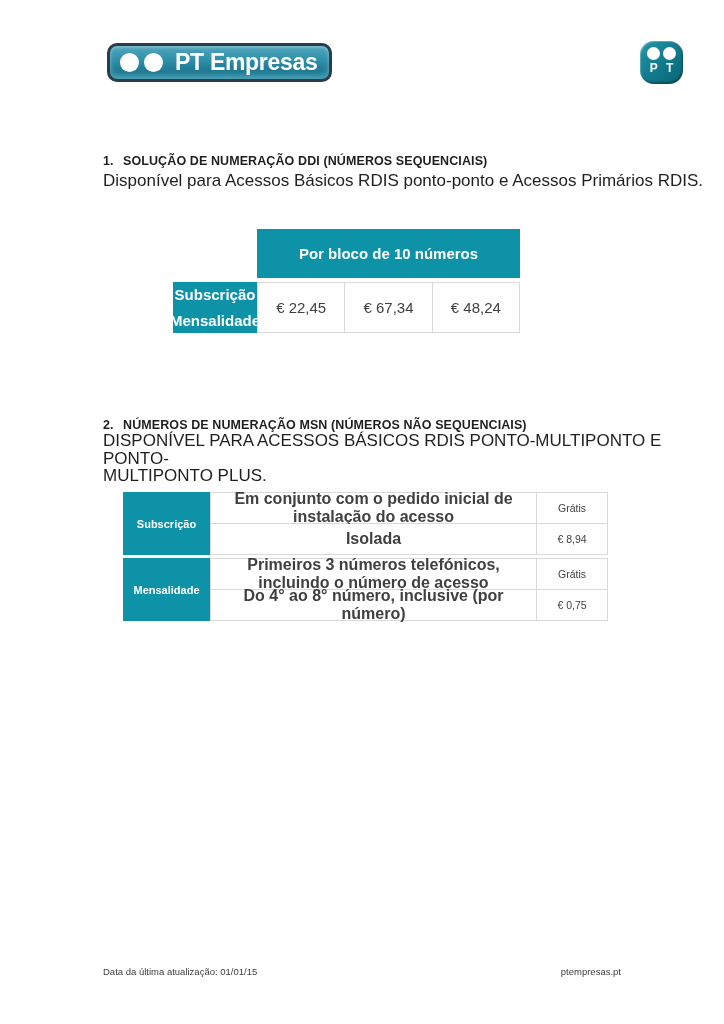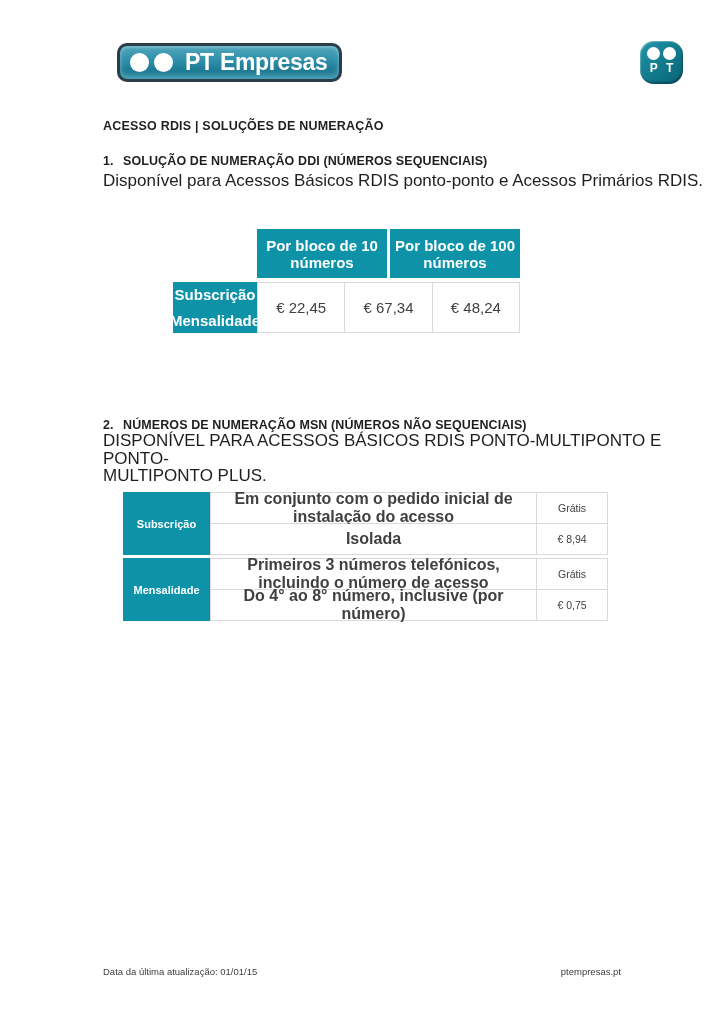--- a/index.html
+++ b/index.html
@@ -14,21 +14,21 @@
     position:relative;
     width:724px;height:1024px;
     background:#ffffff;
     font-family:"Liberation Sans", sans-serif;
     overflow:hidden;
     margin:0 auto;
   }
 
   
   .logo-main{
-    position:absolute;left:117px;top:43px;
+    position:absolute;left:107px;top:43px;
     width:225px;height:39px;
     border:3px solid #2c3d49;
     border-radius:10px;
     background:linear-gradient(180deg,#4fa6bc 0%,#2e8ea8 45%,#19758e 80%,#1d7e97 100%);
     box-shadow:inset 0 -4px 6px rgba(140,210,225,.45), inset 0 2px 3px rgba(255,255,255,.25);
     display:flex;align-items:center;
     padding-left:10px;
   }
   .logo-main .dot{width:19px;height:19px;border-radius:50%;background:#fff;margin-right:5px;}
   .logo-main .logo-text{
@@ -135,32 +135,30 @@
   </div>
 
   <div class="logo-corner">
     <div class="corner-dots">
       <span></span>
       <span></span>
     </div>
     <div class="corner-letters">P T</div>
   </div>
 
-  <div class="doc-title">ACESSO RDIS | SOLUÇÕES DE NUMERAÇÃO</div>
 
   <div class="sec-heading" id="sec1-heading">
     <span class="sec-num">1.</span>
     <span>SOLUÇÃO DE NUMERAÇÃO DDI (NÚMEROS SEQUENCIAIS)</span>
   </div>
   <div class="body-text" id="sec1-body">Disponível para Acessos Básicos RDIS ponto-ponto e Acessos Primários RDIS.</div>
 
   <div id="table1">
     <div class="t1-header">
       <div class="t1-h">Por bloco de 10 números</div>
-      <div class="t1-h">Por bloco de 100 números</div>
     </div>
     <div class="t1-body">
       <div class="t1-labels">
         <div class="t1-label">Subscrição</div>
         <div class="t1-label">Mensalidade</div>
       </div>
       <div class="t1-grid">
         <div class="t1-v">€ 22,45</div>
         <div class="t1-v">€ 67,34</div>
         <div class="t1-v">€ 48,24</div>

